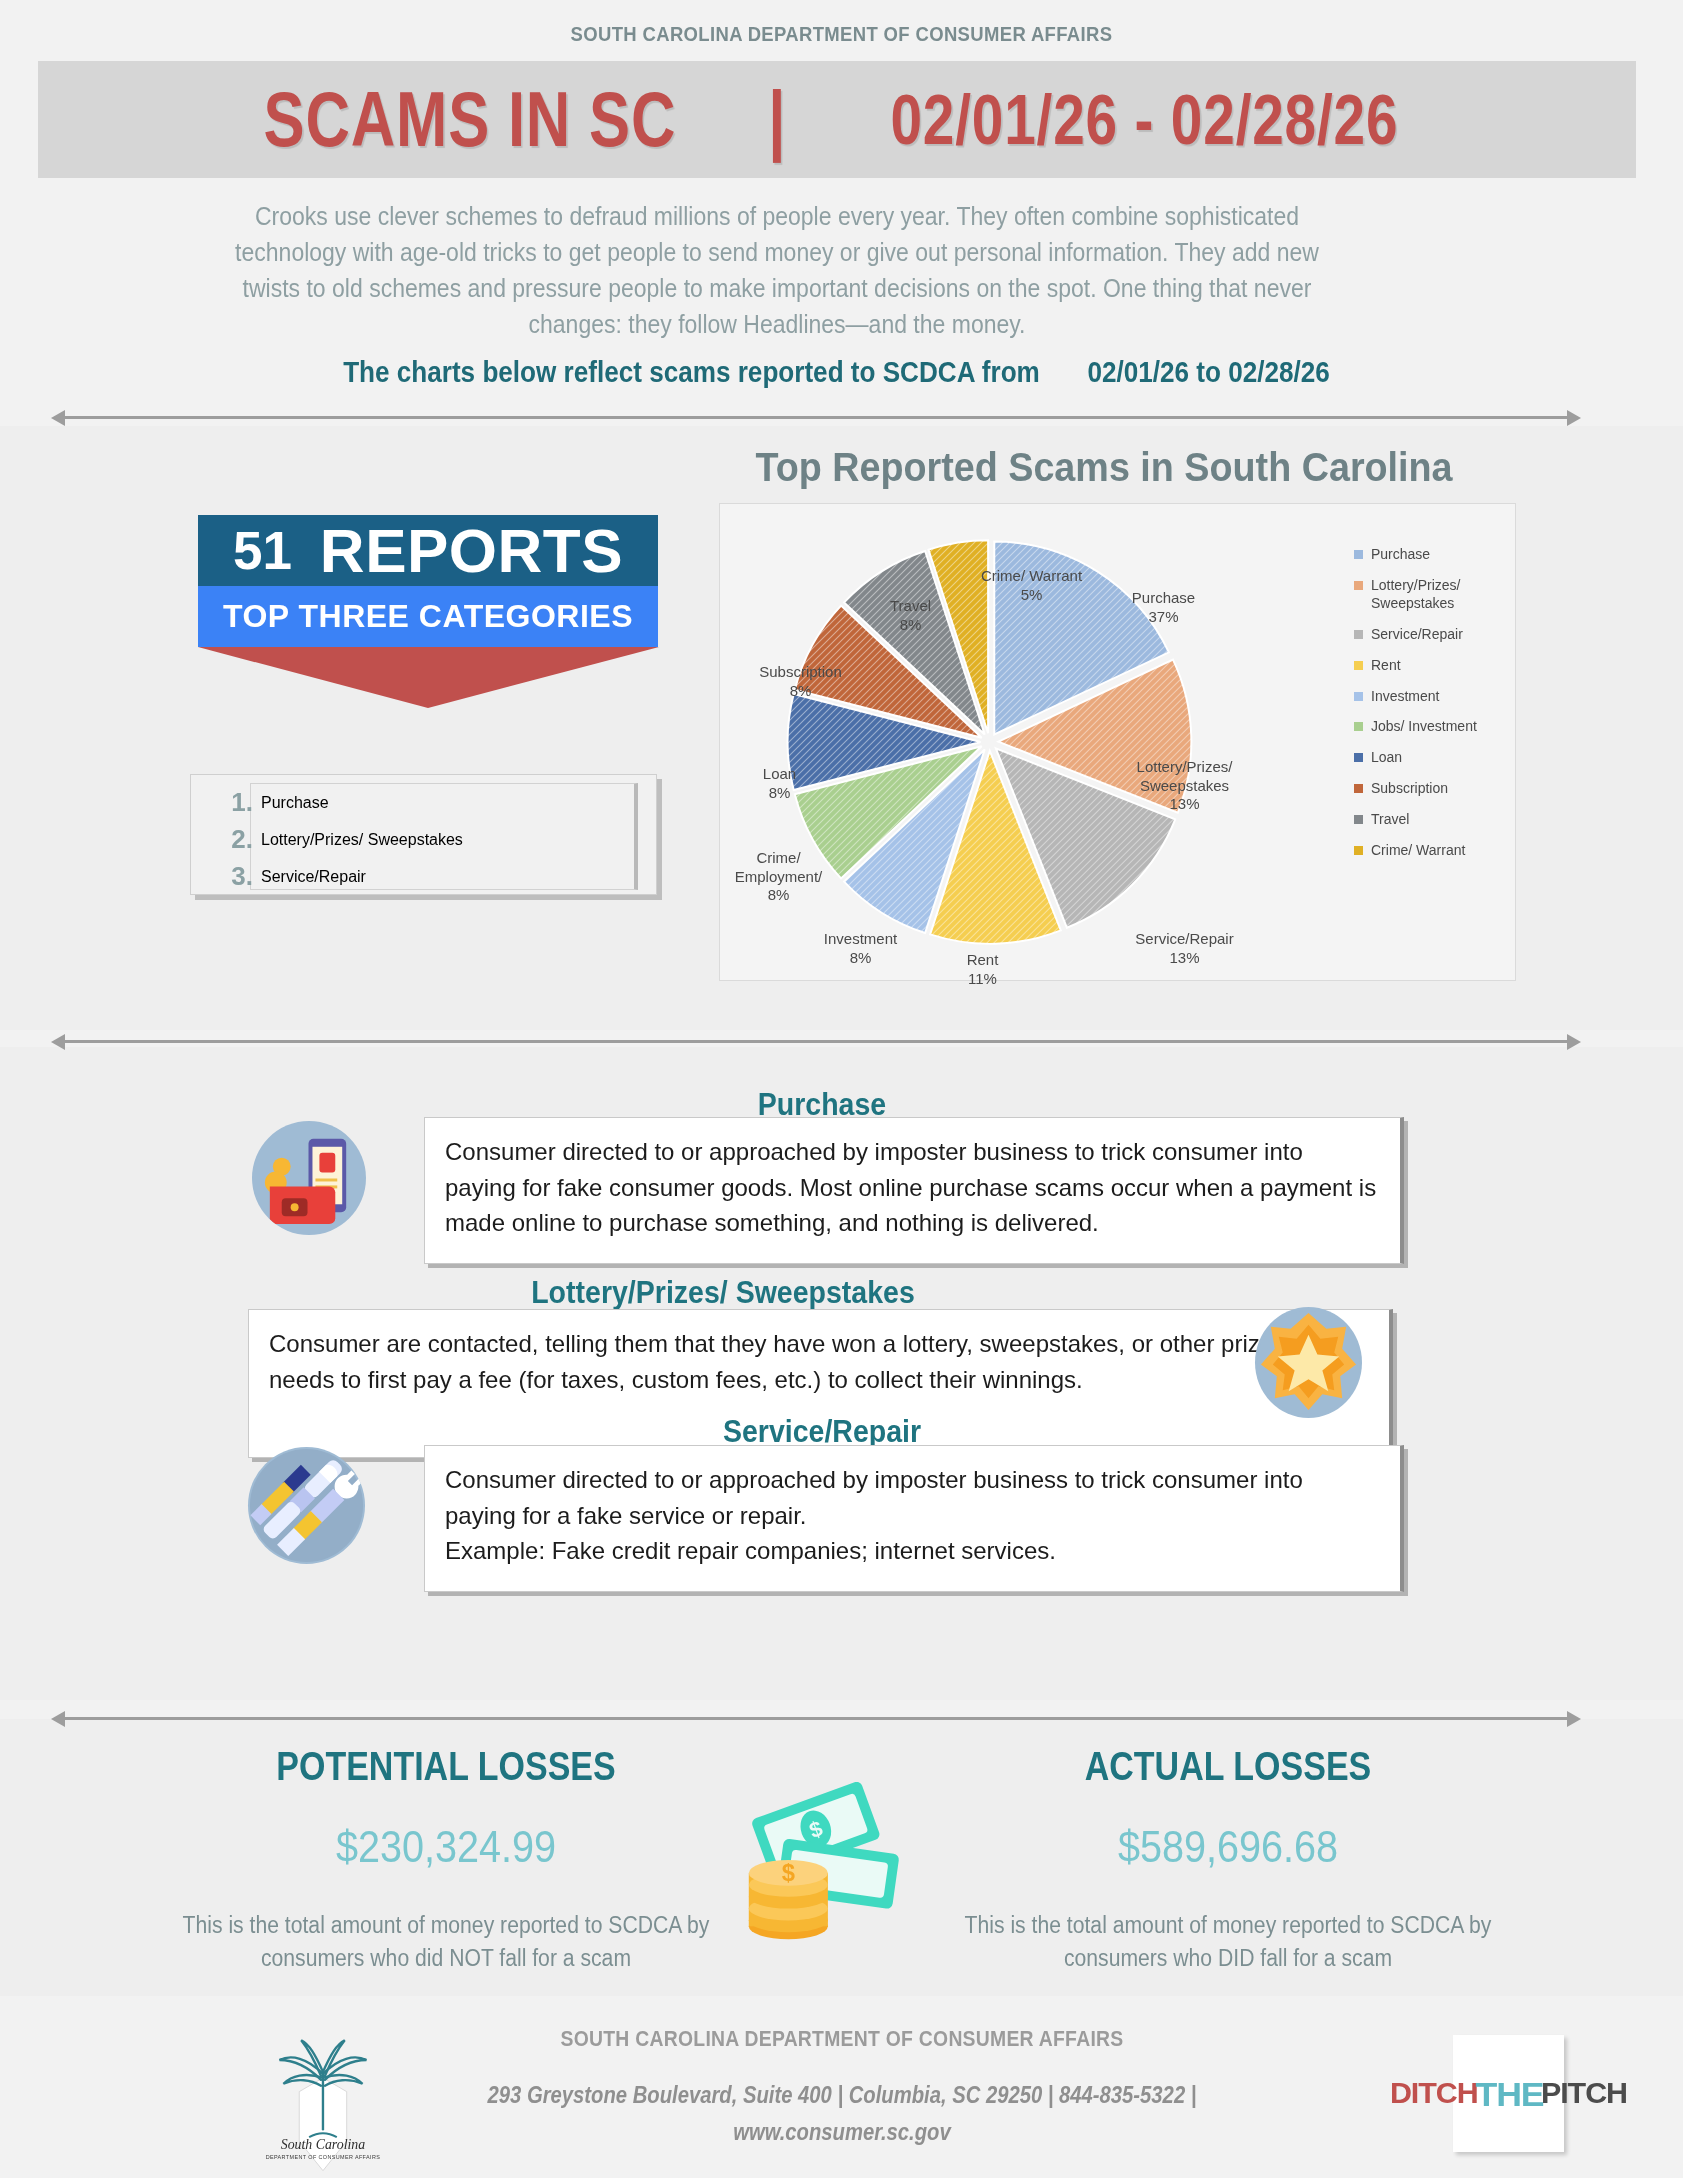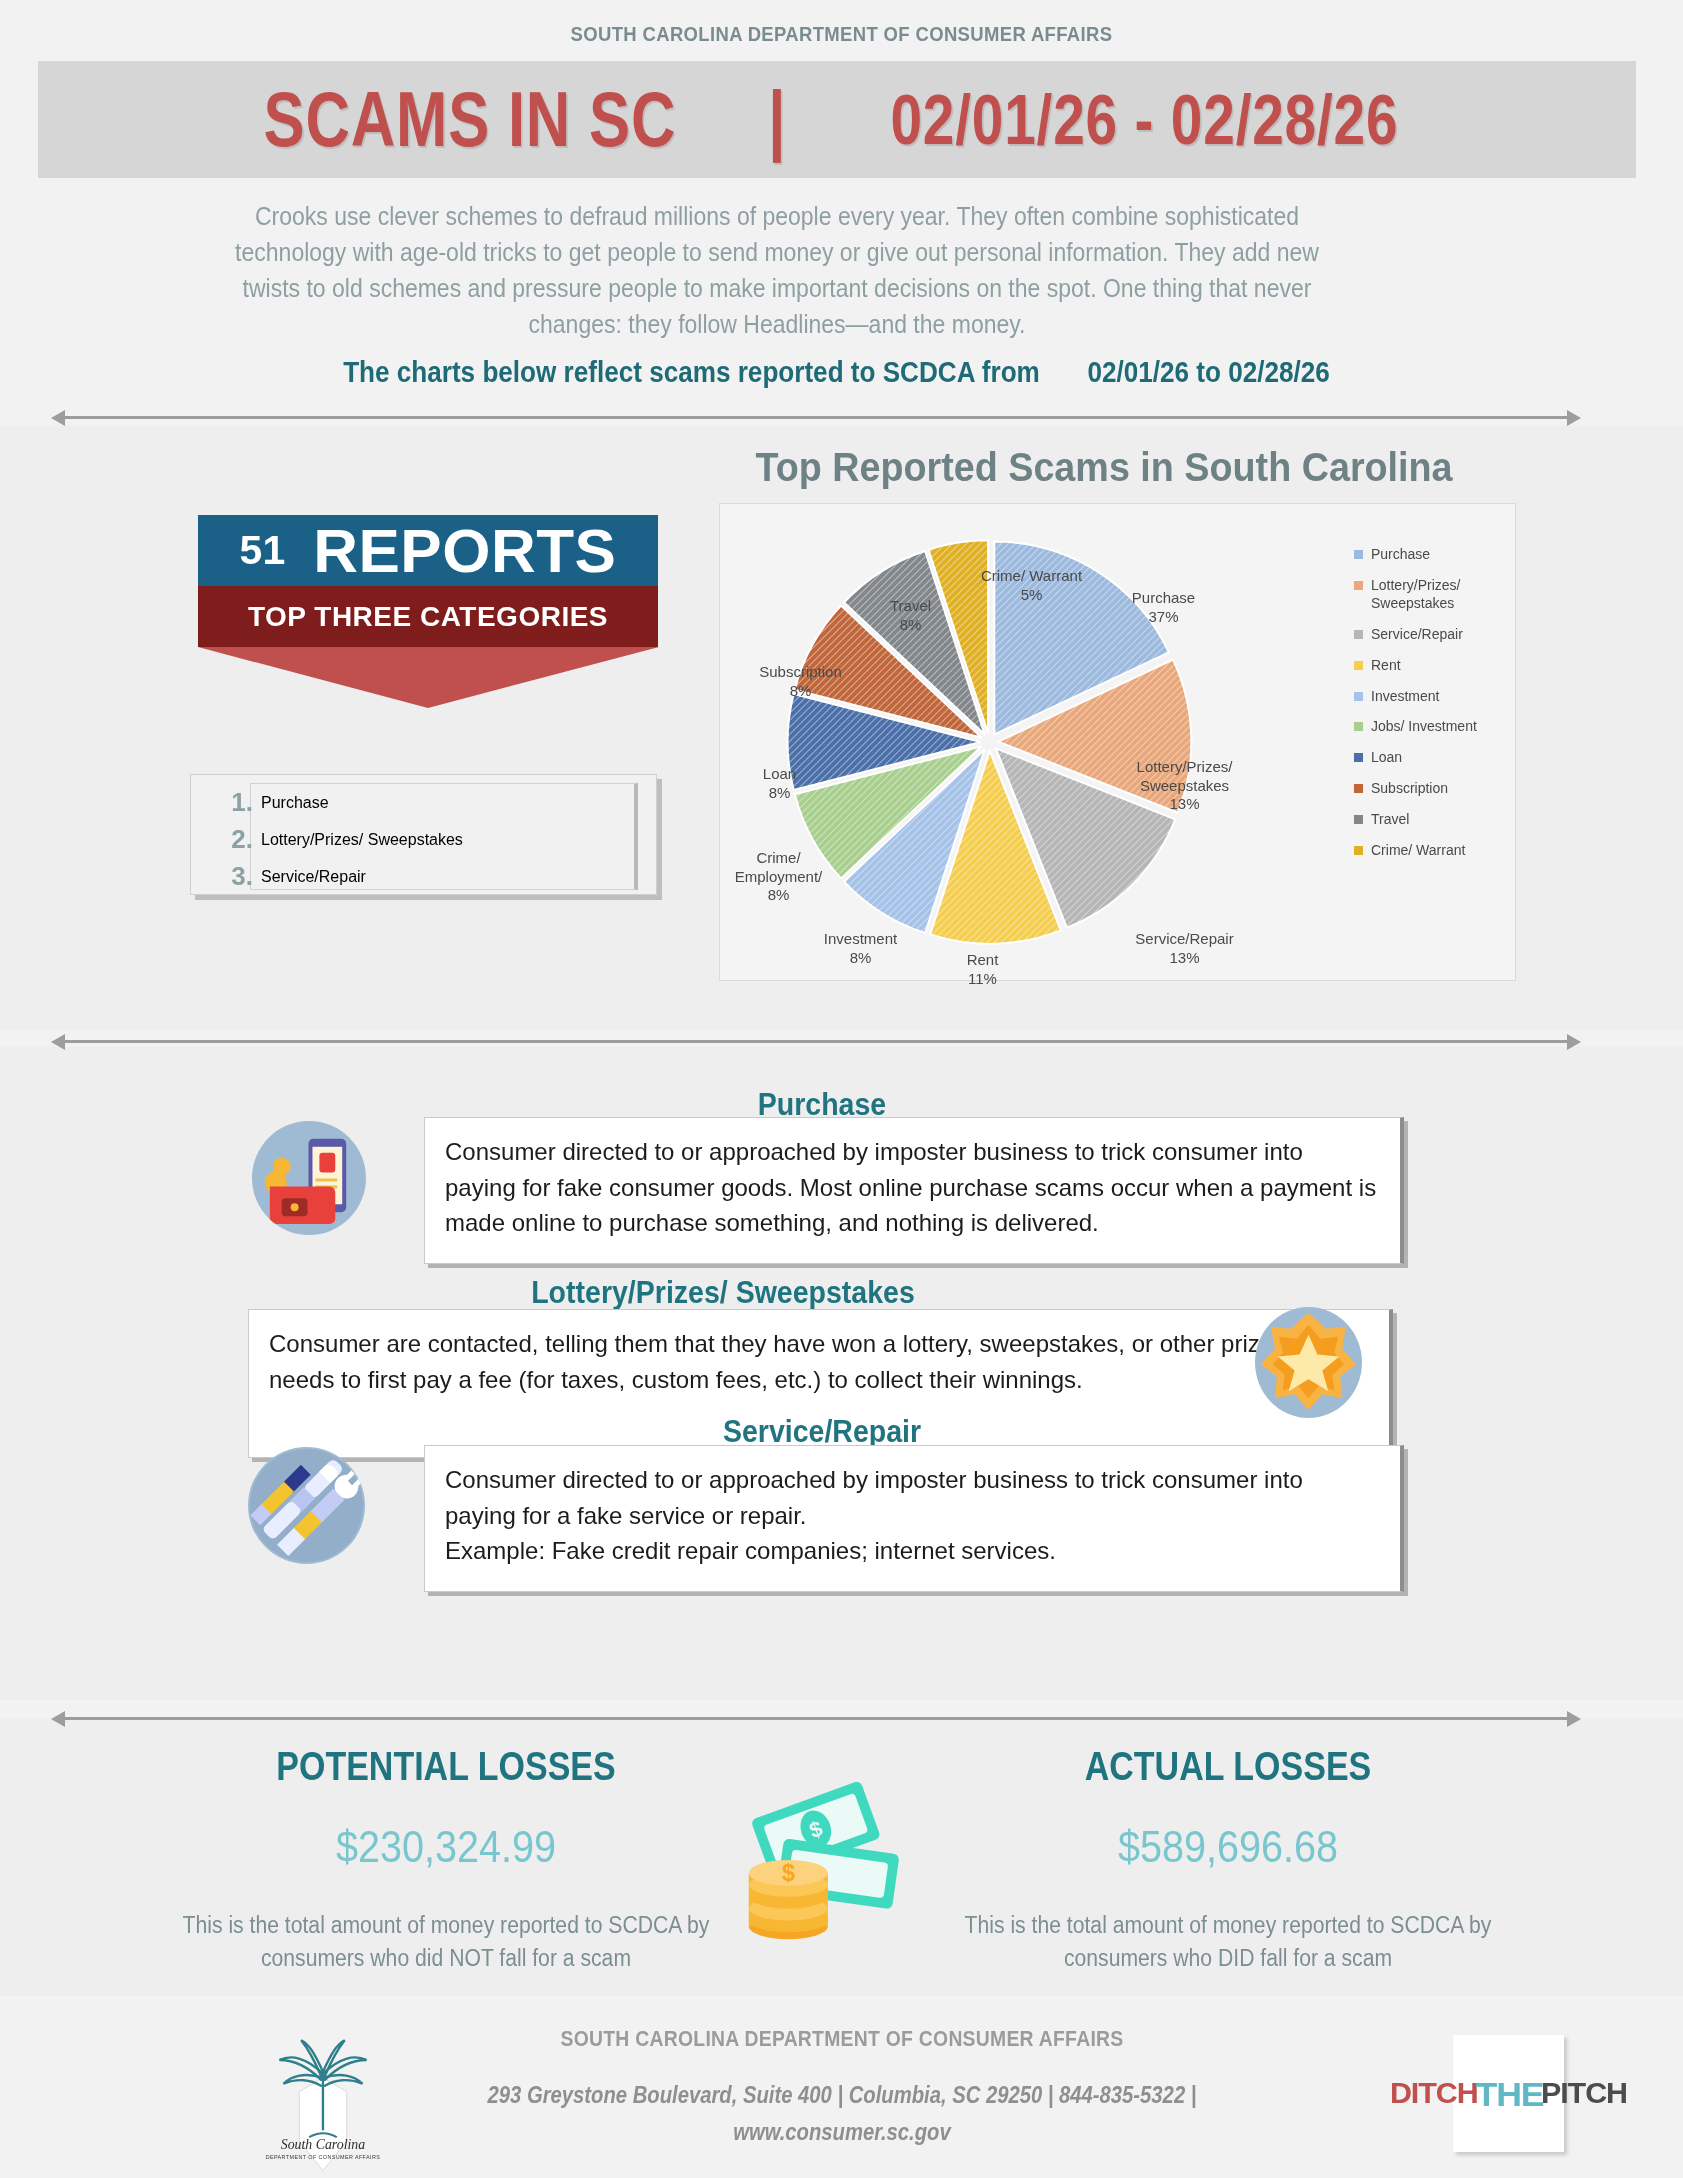--- a/index.html
+++ b/index.html
@@ -86,26 +86,26 @@
   .div2 { top: 1032px; }
   .div3 { top: 1709px; }
 
   
   .banner { position: absolute; top: 515px; left: 198px; width: 460px; }
   .banner-top {
     background: #1b6086; color: #fff;
     height: 71px; display: flex; align-items: center; justify-content: center;
     gap: 28px;
   }
-  .banner-num { font-size: 41px; font-weight: bold; }
+  .banner-num { font-size: 53px; font-weight: bold; }
   .banner-word { font-size: 62px; font-weight: bold; letter-spacing: 0.5px; }
   .banner-bot {
-    background: #7f1d1d; color: #fff;
+    background: #3b82f6; color: #fff;
     height: 61px; display: flex; align-items: center; justify-content: center;
-    font-size: 28px; font-weight: bold; letter-spacing: 0.5px;
+    font-size: 32px; font-weight: bold; letter-spacing: 0.5px;
   }
   .banner-arrow {
     width: 0; height: 0; margin: 0 auto;
     border-left: 230px solid transparent;
     border-right: 231px solid transparent;
     border-top: 61px solid #c0504d;
   }
 
   
   .list-wrap {

